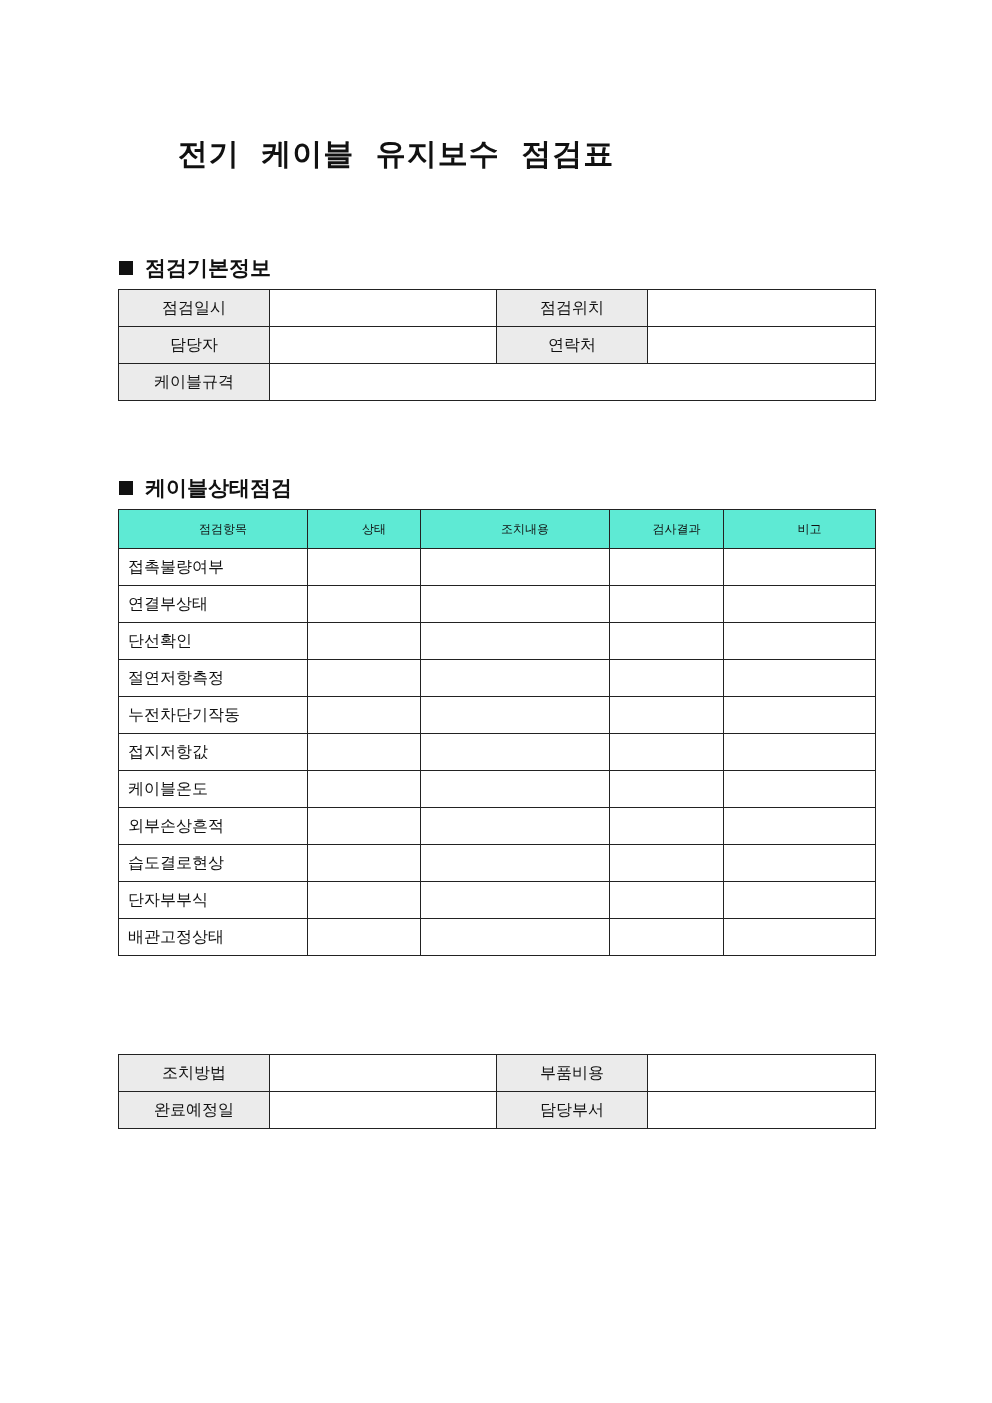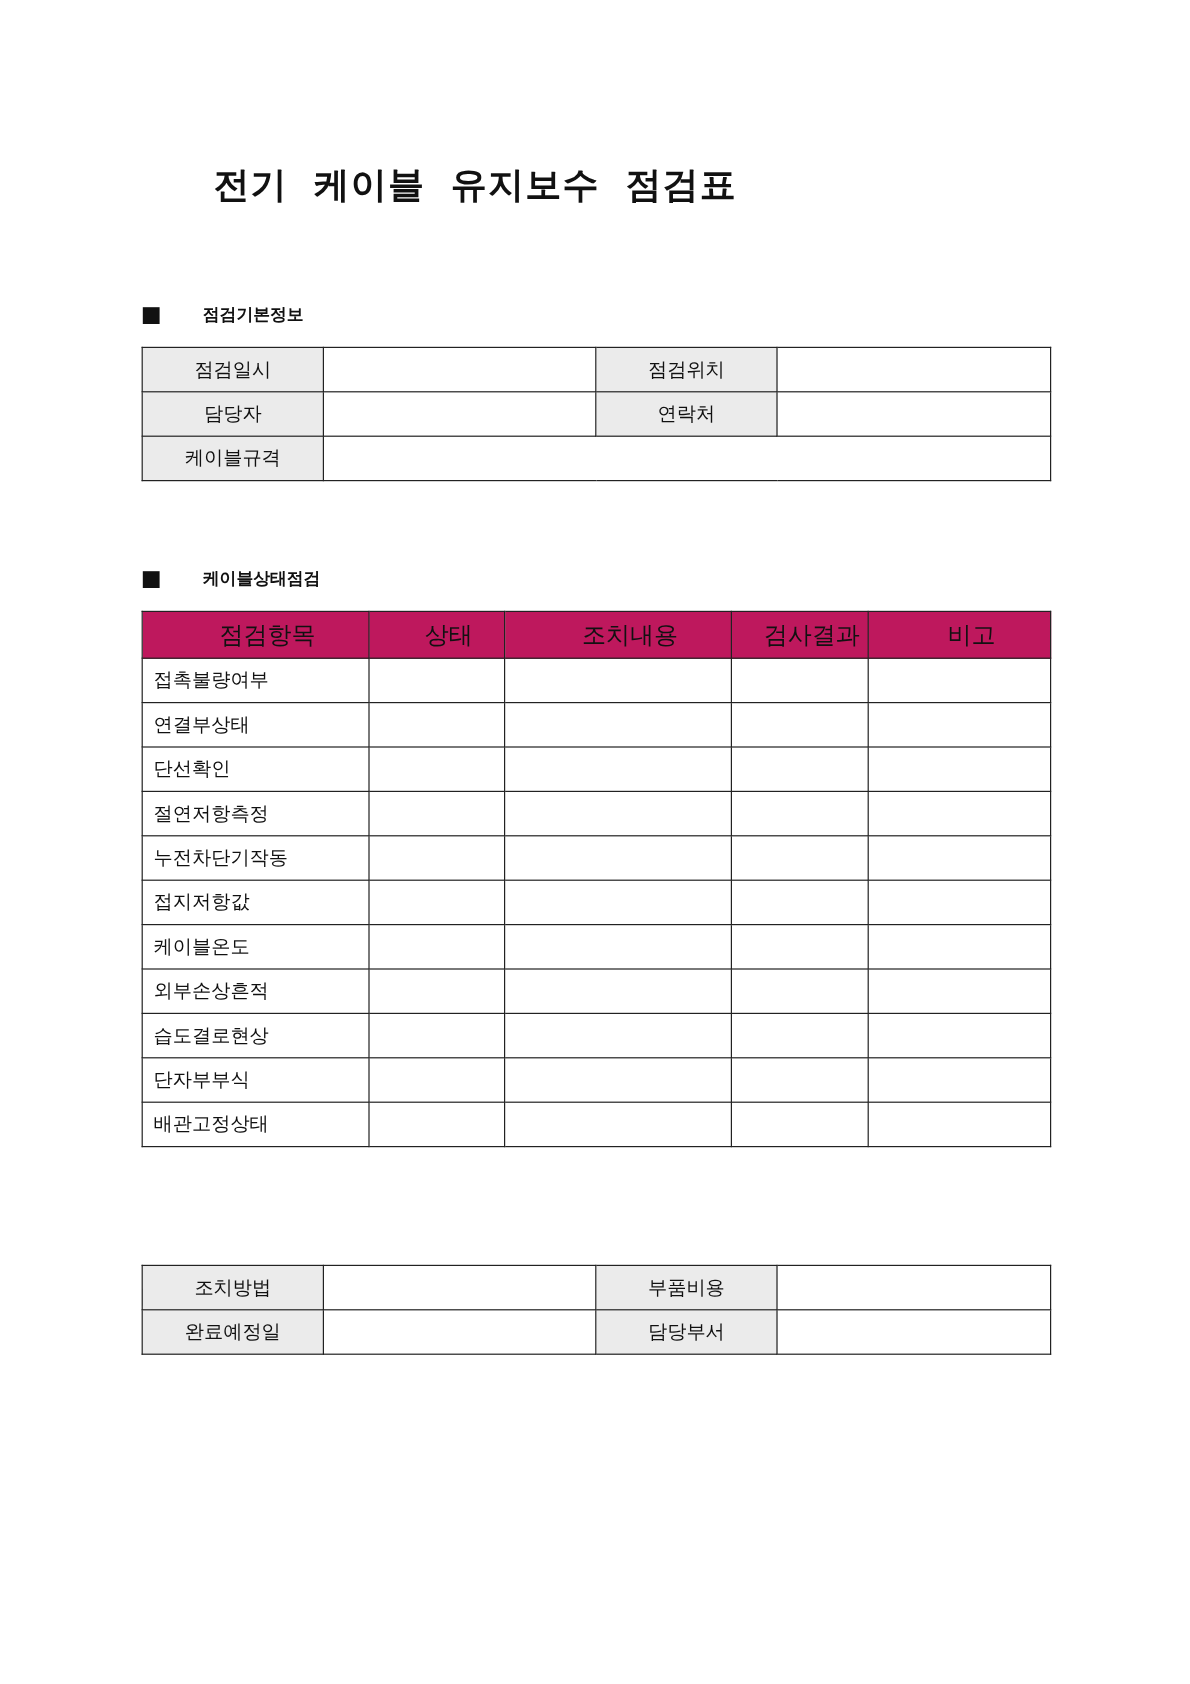--- a/index.html
+++ b/index.html
@@ -1,24 +1,24 @@
 <!DOCTYPE html>
 <html><head>
 <meta charset="utf-8">
 <style>
   html, body { margin: 0; padding: 0; background: #ffffff; }
   body { width: 992px; height: 1403px; position: relative; font-family: "DejaVu Sans", "Liberation Sans", sans-serif; color: #111; }
   .title { position: absolute; left: 0; top: 134px; width: 792px; text-align: center; font-size: 30px; font-weight: bold; letter-spacing: 1px; word-spacing: 10px; }
-  .section-head { position: absolute; left: 119px; font-size: 14px; font-weight: bold; display: flex; align-items: center; gap: 24px; }
+  .section-head { position: absolute; left: 119px; font-size: 21px; font-weight: bold; display: flex; align-items: center; }
   .section-head .sq { display: inline-block; width: 14px; height: 14px; background: #111; margin-right: 12px; }
   table { position: absolute; left: 118px; border-collapse: collapse; table-layout: fixed; width: 757px; }
   td { border: 1px solid #222; height: 36px; padding: 0; font-size: 16px; }
   td.lbl { background: #ebebeb; text-align: center; }
   td.item { text-align: left; padding-left: 9px; }
-  th { border: 1px solid #222; background: #be185d; font-weight: normal; height: 36px; font-size: 20px; padding-left: 21px; }
+  th { border: 1px solid #222; background: #5eead4; font-weight: normal; height: 36px; font-size: 12px; padding-left: 21px; }
 </style>
 </head>
 <body>
 
 <div class="title">전기 케이블 유지보수 점검표</div>
 
 <div class="section-head" style="top:254px;">
   <span class="sq"></span>
   <span>점검기본정보</span>
 </div>

